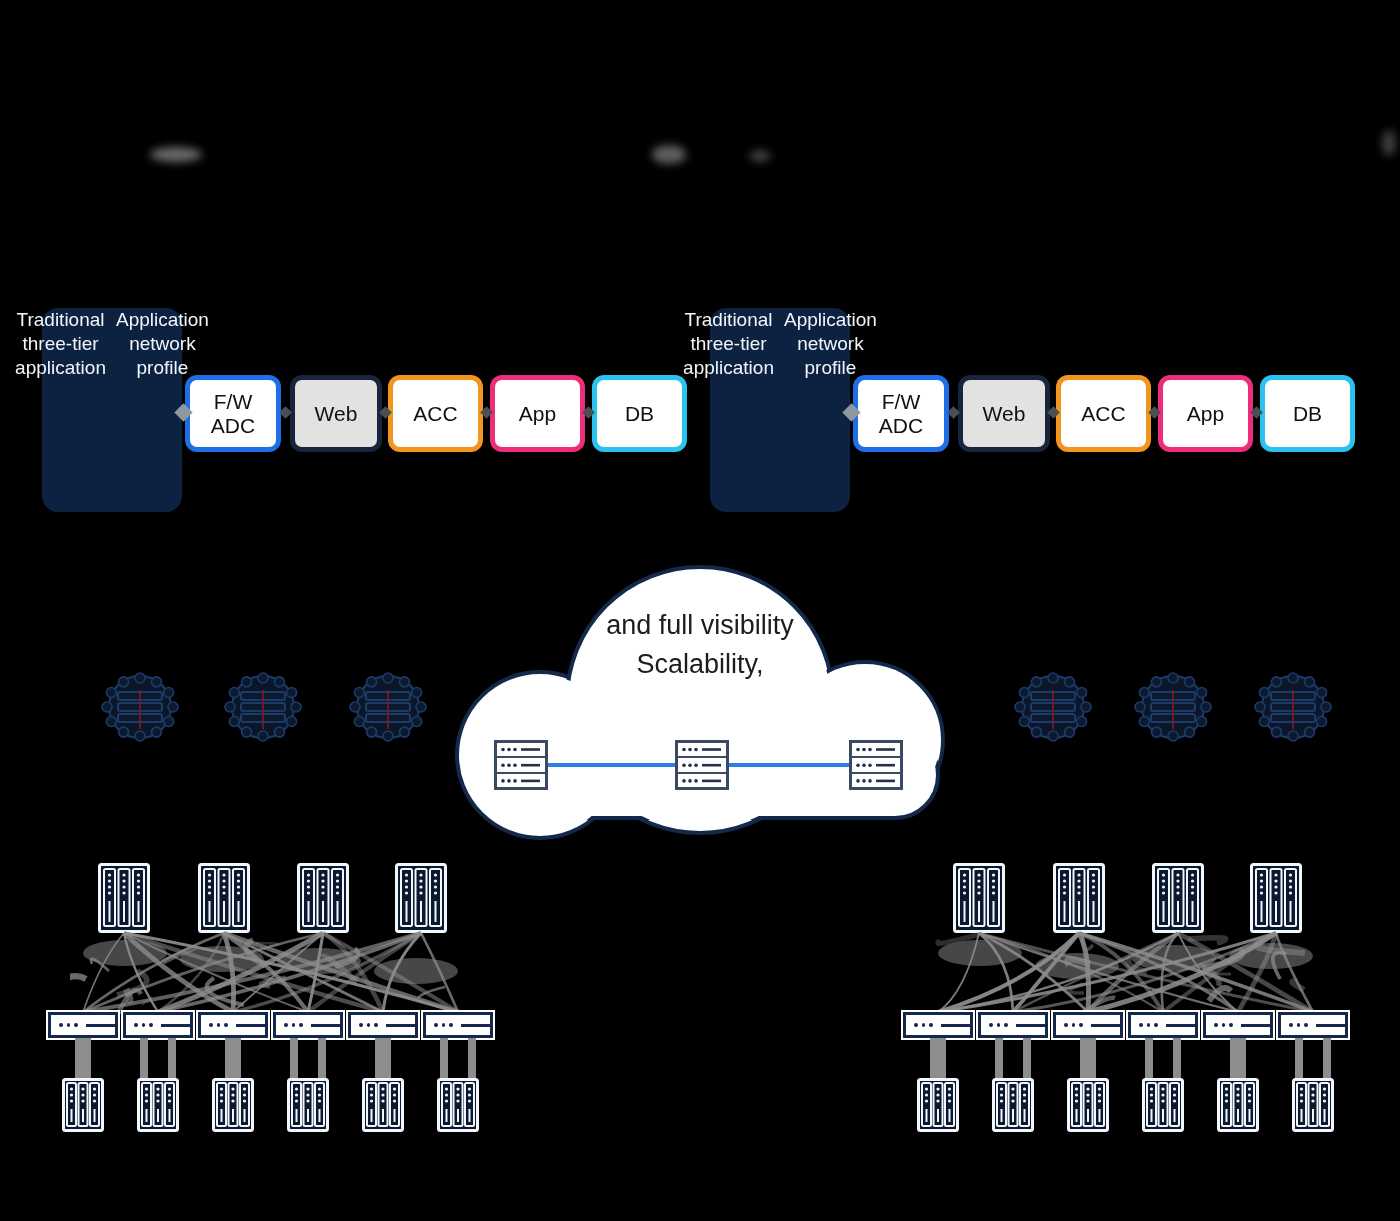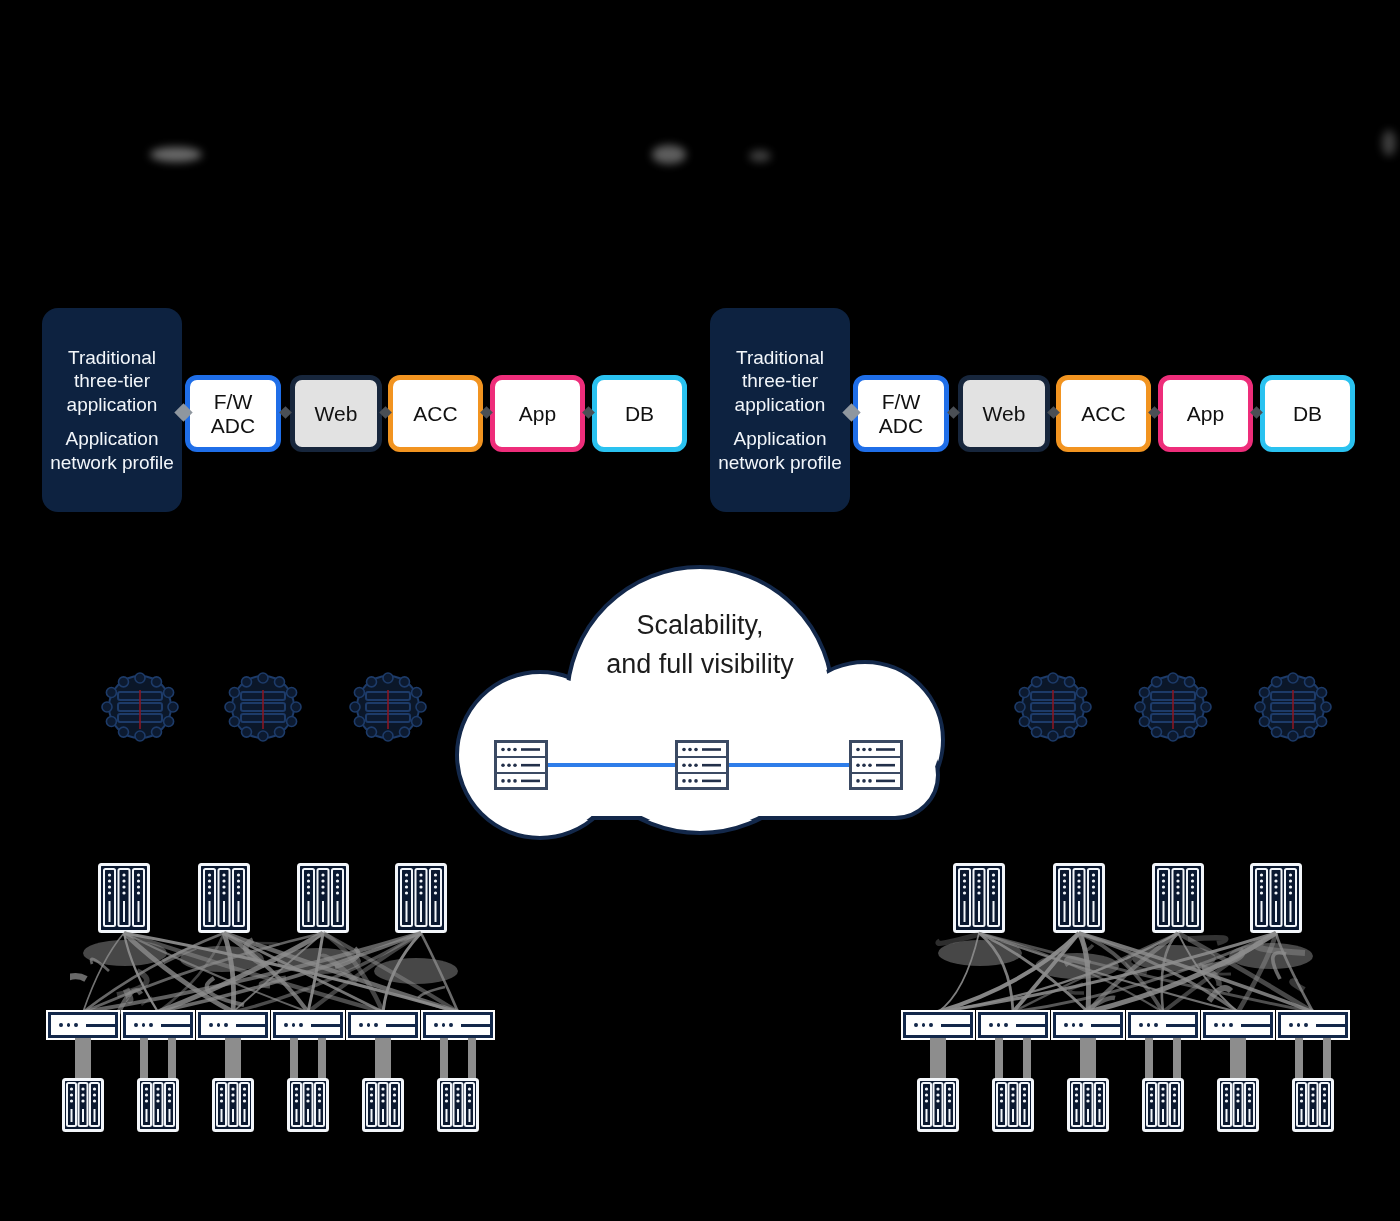--- a/index.html
+++ b/index.html
@@ -6,21 +6,21 @@
     --panel-navy:#0d2240; --tier-text:#111111; --cloud-stroke:#13284a;
     --cloud-text:#1c1c1c; --link-blue:#2e7de9; --mesh-gray:#8d8d8d;
     --icon-stroke:#f3f6fa; --icon-fill:#0a1830; --leaf-detail:#13284a;
   }
   html,body{margin:0;padding:0;background:#000;}
   #stage{position:relative;width:1400px;height:1221px;background:#000;overflow:hidden;
          font-family:"Liberation Sans",sans-serif;}
   .artifact{position:absolute;background:#cfcfcf;filter:blur(4px);border-radius:50%;}
   .profile{position:absolute;top:308px;height:204px;}
   .panel{position:absolute;left:0;top:0;width:140px;height:204px;background:var(--panel-navy);
-         border-radius:16px;color:#f2f6fa;display:flex;flex-direction:column;justify-content:center;
+         border-radius:16px;color:#f2f6fa;display:flex;flex-direction:row;justify-content:center;
          gap:10px;text-align:center;font-size:19px;line-height:1.25;padding:0 8px;box-sizing:border-box;}
   .tier{position:absolute;top:67px;height:77px;border:5px solid #fff;border-radius:12px;
         box-sizing:border-box;background:#fff;display:flex;flex-direction:column;align-items:center;
         justify-content:center;font-size:21px;color:var(--tier-text);line-height:1.12;}
   .diamond{position:absolute;top:100px;width:9px;height:9px;background:#4a4f55;transform:rotate(45deg);}
   .diamond.big{width:13px;height:13px;background:#8f979f;top:98px;}
   .cloud,.gears,.pods{position:absolute;left:0;top:0;}
   .cloud-shape{position:absolute;background:#fff;border:4px solid var(--cloud-stroke);box-sizing:border-box;}
   .round{border-radius:50%;}
   .pill{border-radius:46px;}
@@ -281,22 +281,22 @@
             <circle cx="15" cy="25.2" r="1.8" fill="#22304a"></circle>
             <circle cx="21" cy="25.2" r="1.8" fill="#22304a"></circle>
             <line x1="27" y1="25.2" x2="46" y2="25.2" stroke="#22304a" stroke-width="2.6"></line>
             <circle cx="9" cy="40.9" r="1.8" fill="#22304a"></circle>
             <circle cx="15" cy="40.9" r="1.8" fill="#22304a"></circle>
             <circle cx="21" cy="40.9" r="1.8" fill="#22304a"></circle>
             <line x1="27" y1="40.9" x2="46" y2="40.9" stroke="#22304a" stroke-width="2.6"></line>
           </svg></div>
       </div>
     <div class="cloud-text">
+      <div>and full visibility</div>
       <div>Scalability,</div>
-      <div>and full visibility</div>
     </div>
   </div>
 
   <div class="pods" id="pods">
       <div class="spine" style="left: 98px; top: 863px;"><svg width="52" height="70" viewBox="0 0 52 70">
     <rect x="1.5" y="1.5" width="49" height="67" fill="#0a1830" stroke="#f3f6fa" stroke-width="3" rx="2"></rect>
           <rect x="6" y="6" width="11" height="57" fill="none" stroke="#f3f6fa" stroke-width="2" rx="1.5"></rect>
           <circle cx="11.5" cy="12" r="1.6" fill="#f3f6fa"></circle>
           <circle cx="11.5" cy="18" r="1.6" fill="#f3f6fa"></circle>
           <circle cx="11.5" cy="24" r="1.6" fill="#f3f6fa"></circle>

